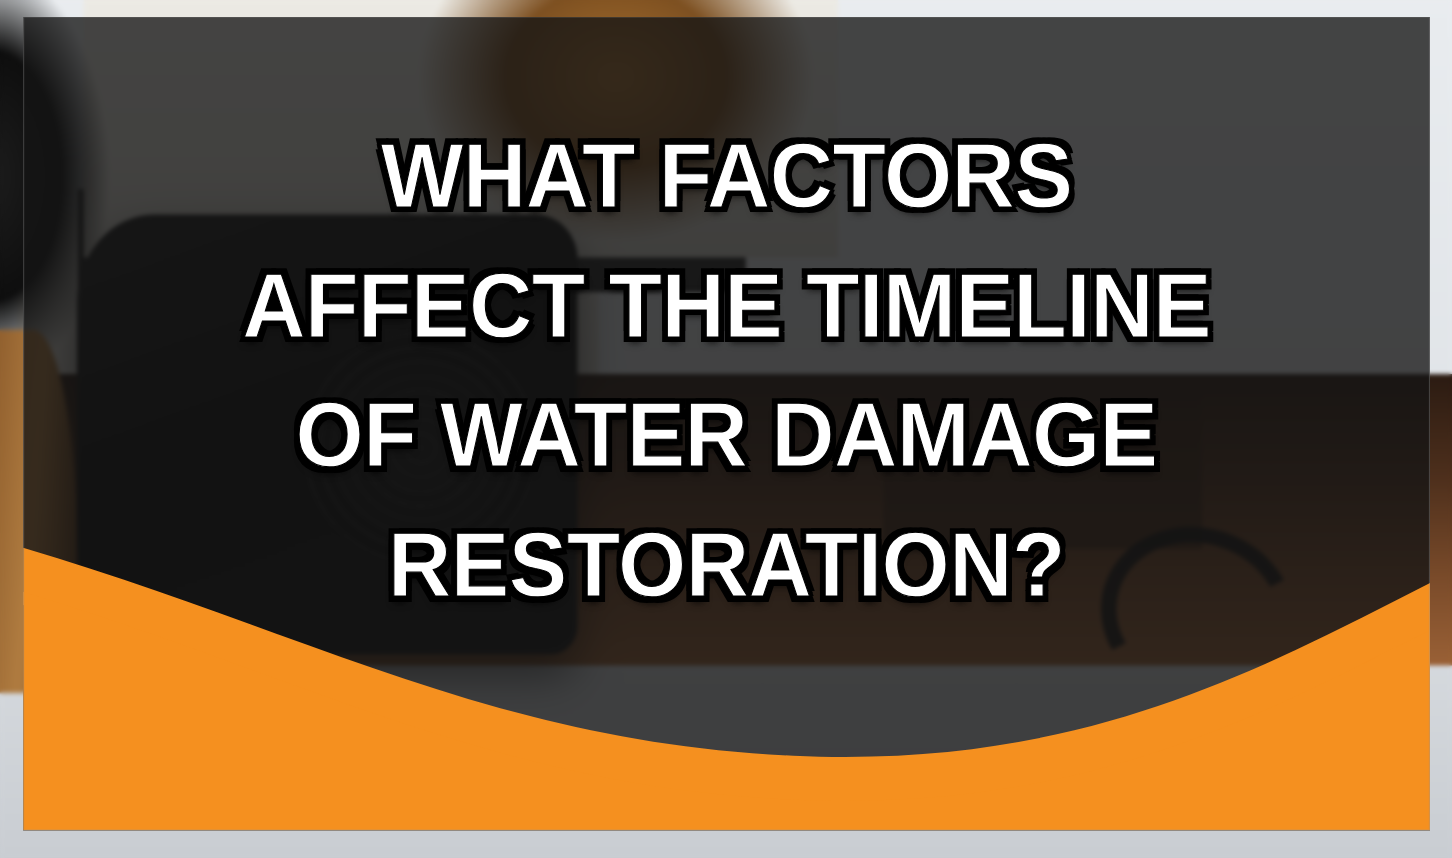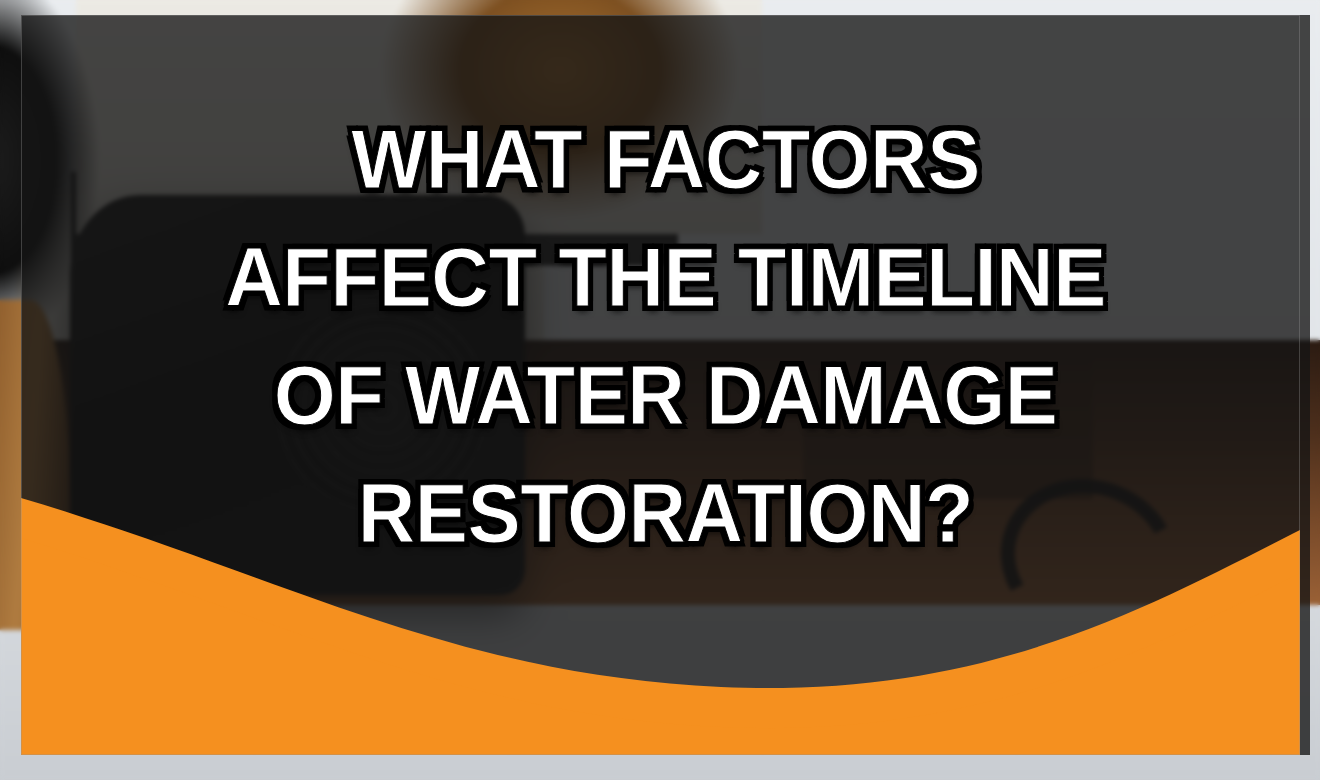--- a/index.html
+++ b/index.html
@@ -69,21 +69,20 @@
     transform:rotate(18deg);filter:blur(.6px);opacity:.9;
   }
   
   .photo-blur{position:absolute;inset:0;backdrop-filter:blur(2px);}
 
   
   .overlay{
     position:absolute;left:21px;top:15px;width:1279px;height:740px;
     background:rgba(20,20,20,.78);
     overflow:hidden;
-    padding-left:10px;
   }
   .overlay-hairline{
     position:absolute;left:21px;top:15px;width:1279px;height:740px;
     box-shadow:0 0 0 1px rgba(150,150,150,.35) inset;pointer-events:none;
   }
 
   
   .waves{position:absolute;left:0;top:0;width:1279px;height:740px;}
   .waves svg{display:block;width:100%;height:100%;}
 

